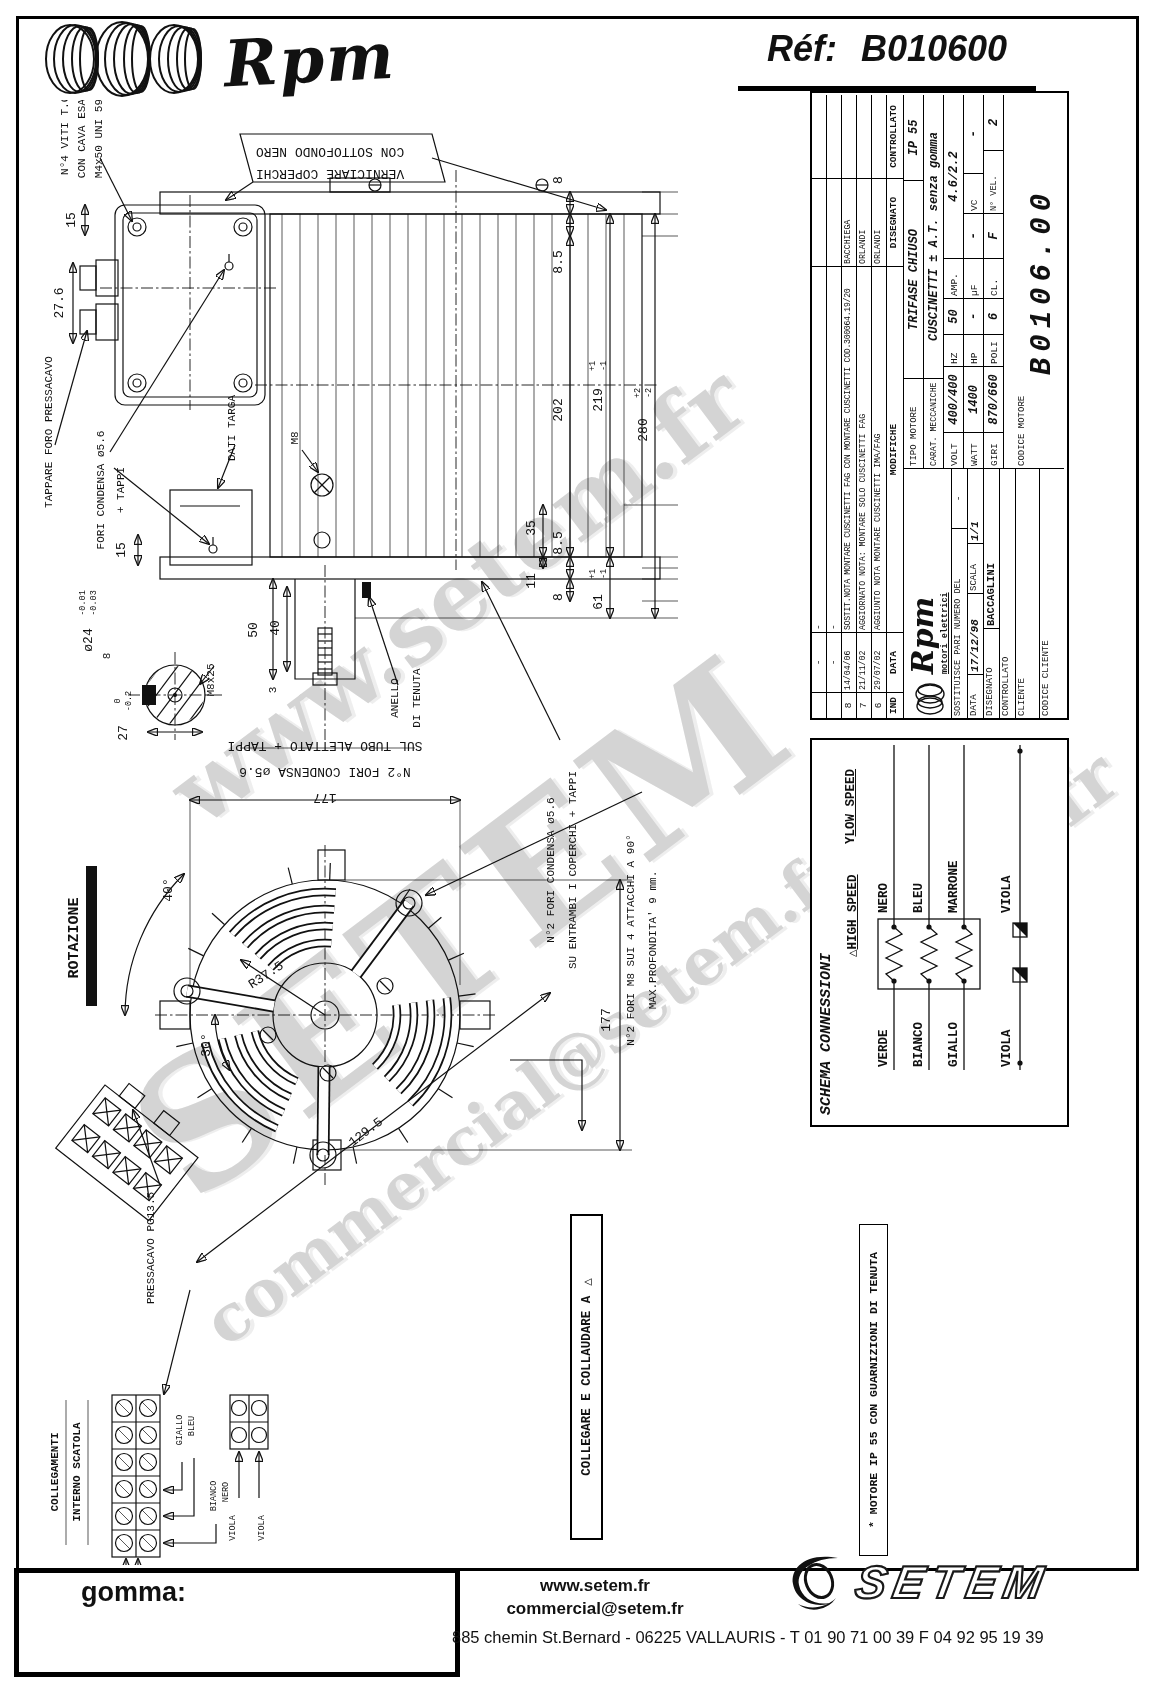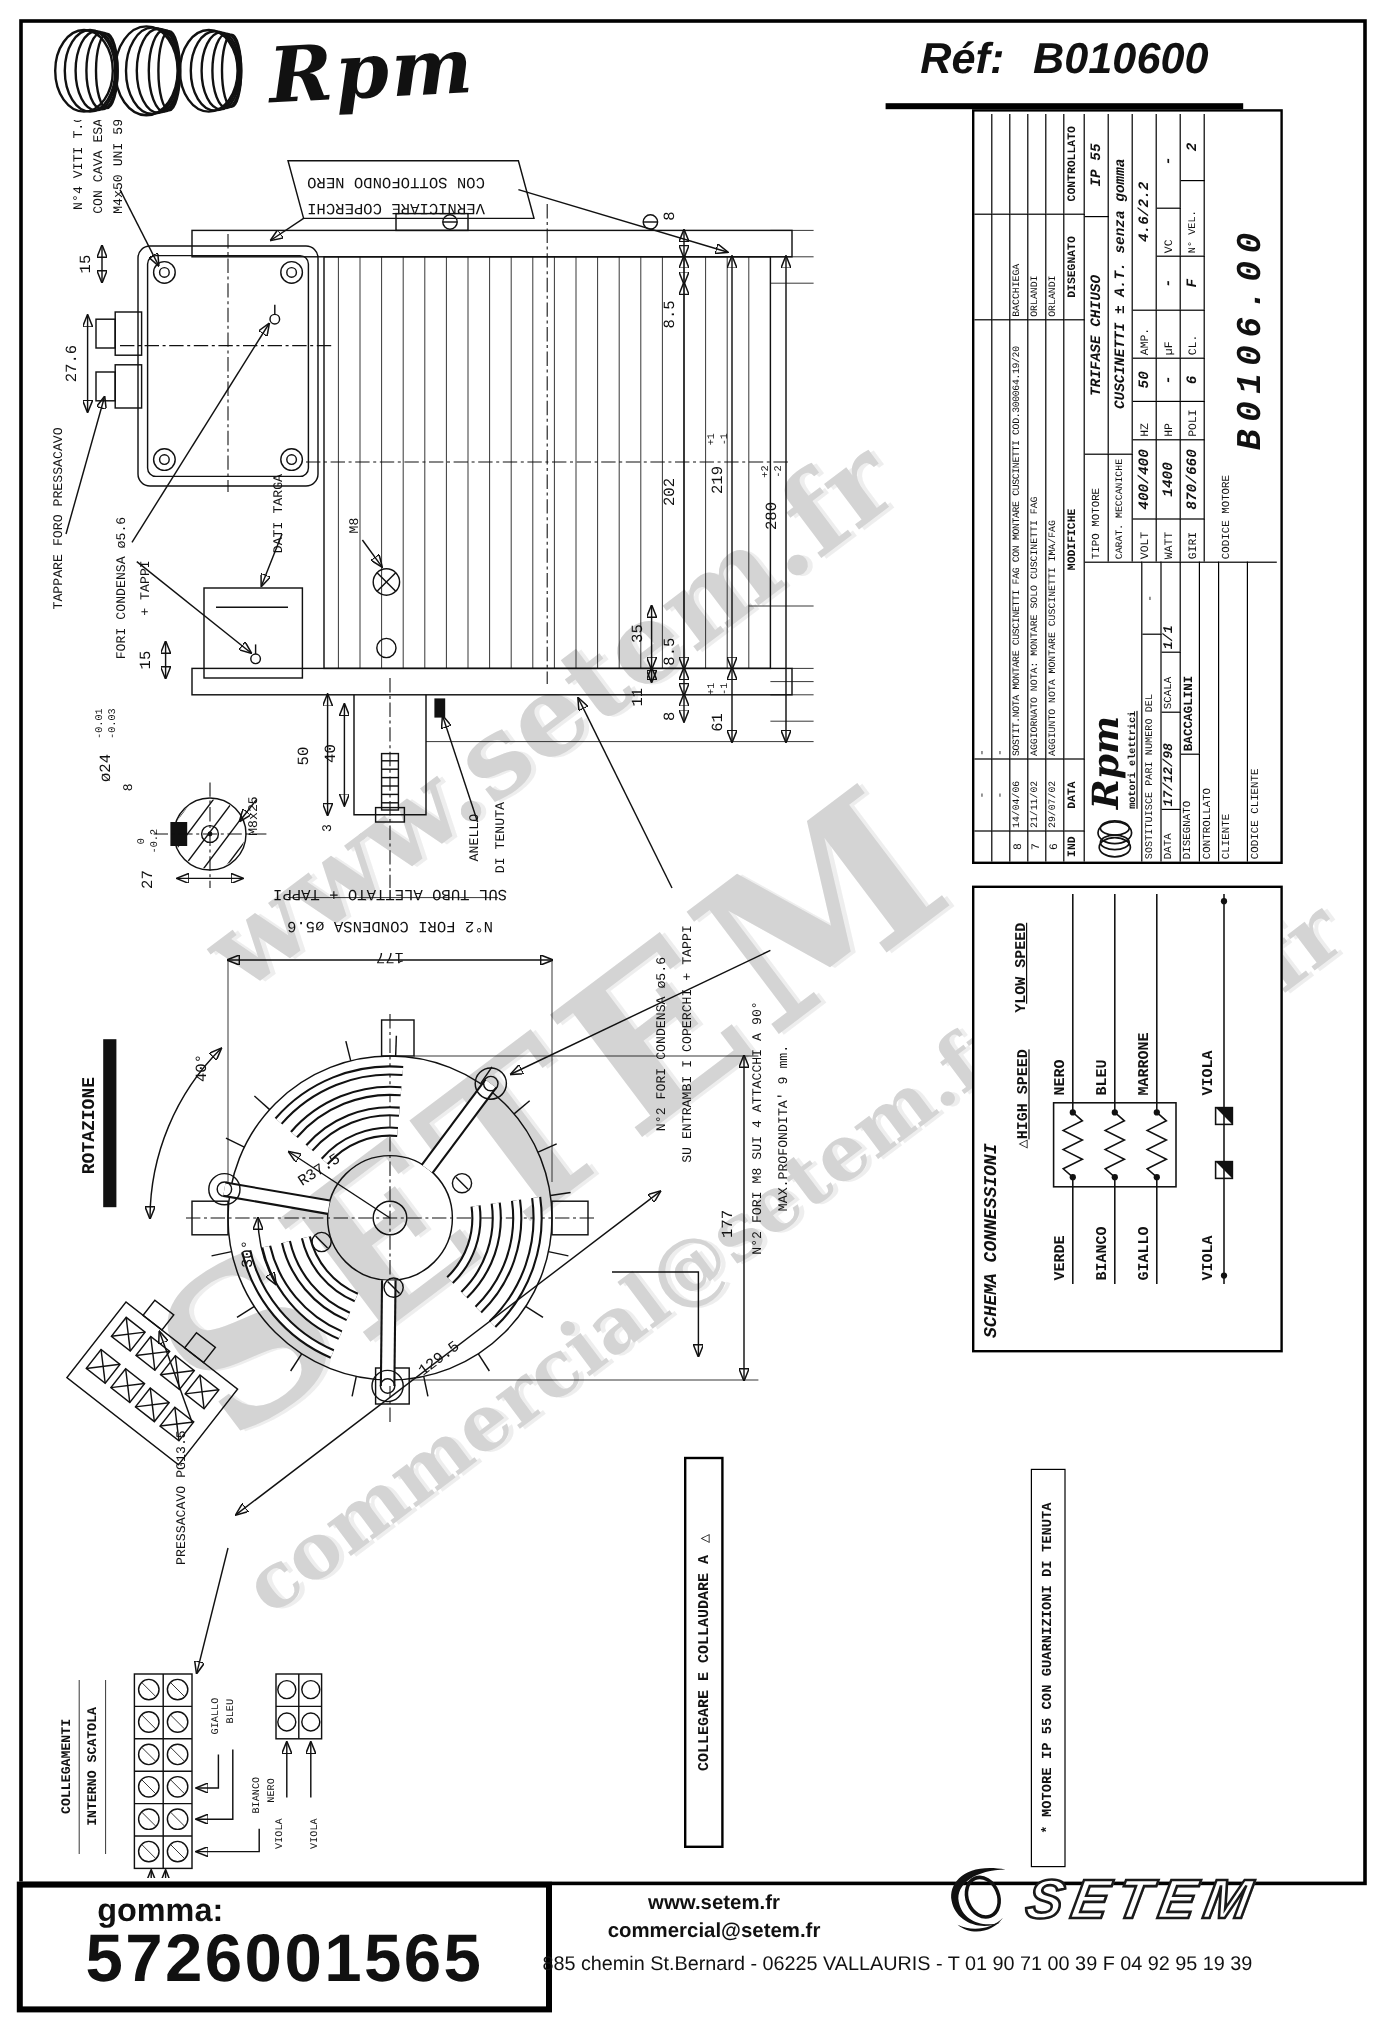--- a/index.html
+++ b/index.html
@@ -619,21 +619,20 @@
   <text x="186" y="1396" class="s8" transform="rotate(-90 186 1396)">BIANCO</text>
   <text x="198" y="1392" class="s8" transform="rotate(-90 198 1392)">NERO</text>
   <text x="96" y="1505" class="s8" transform="rotate(-90 96 1505)">MARRONE</text>
   <text x="108" y="1503" class="s8" transform="rotate(-90 108 1503)">VERDE</text>
   <text x="205" y="1428" class="s8" transform="rotate(-90 205 1428)">VIOLA</text>
   <text x="234" y="1428" class="s8" transform="rotate(-90 234 1428)">VIOLA</text>
 </svg>
 
 <div id="codebox" class="abs">
   <div class="cl">gomma:</div>
-  <div class="cv">5726001565</div>
 </div>
 <div id="fweb" class="abs">
   <div>www.setem.fr</div>
   <div>commercial@setem.fr</div>
 </div>
 <div id="flogo" class="abs">
   <svg width="64" height="60" viewBox="0 0 64 60">
     <path d="M52,6 C20,0 4,16 7,32 C10,49 30,58 48,50 C32,55 16,48 13,33 C10,18 28,6 52,6 Z" fill="#111" stroke="none"></path>
     <ellipse cx="33" cy="29" rx="13" ry="17" fill="none" stroke="#111" stroke-width="3" transform="rotate(-22 33 29)"></ellipse>
     <path d="M12,52 C24,58 40,56 50,46 C42,58 24,62 12,52 Z" fill="#111" stroke="none"></path>

